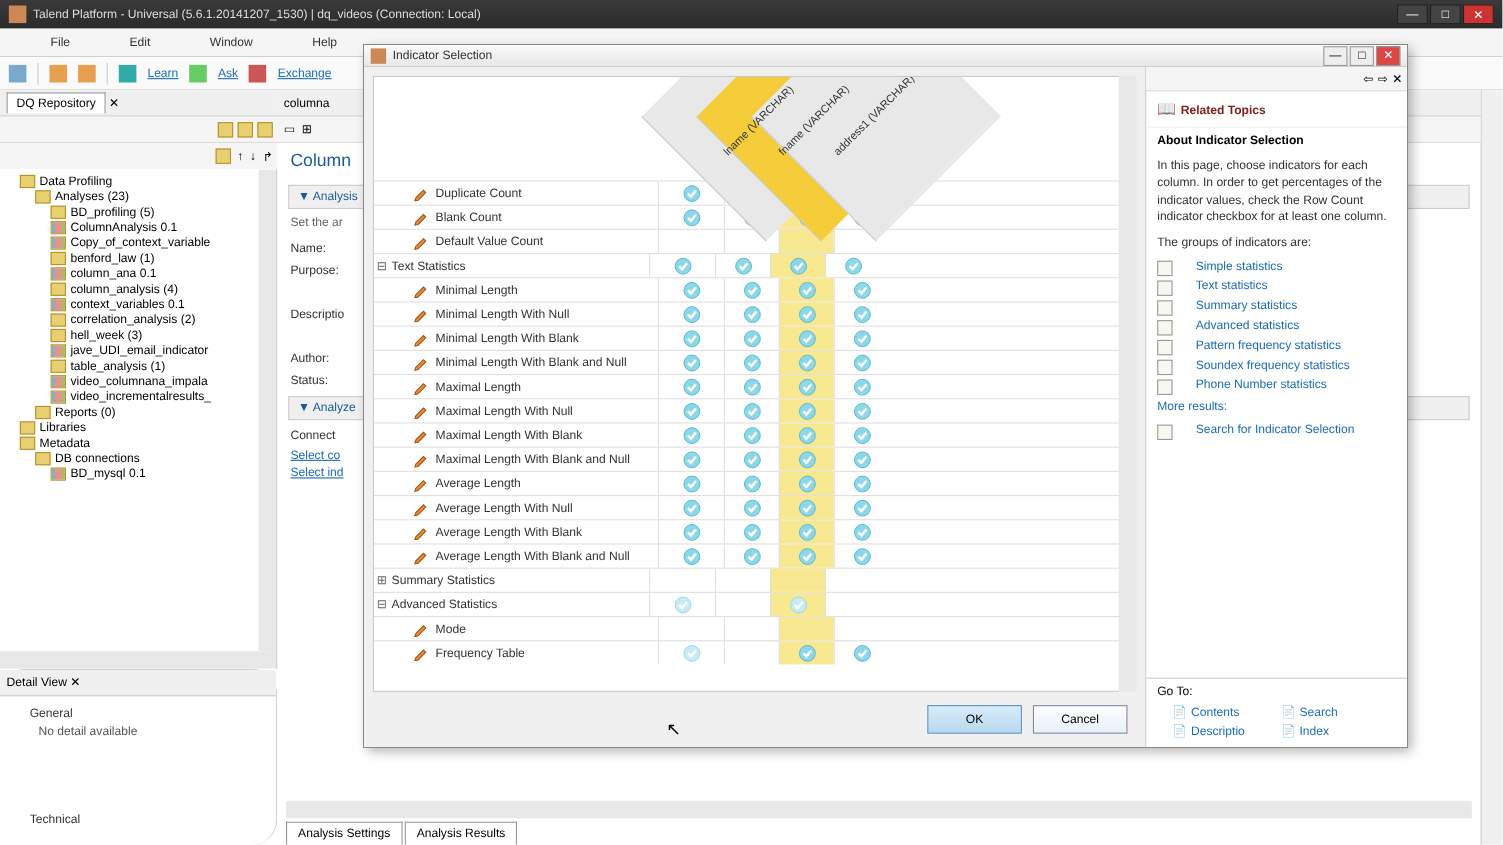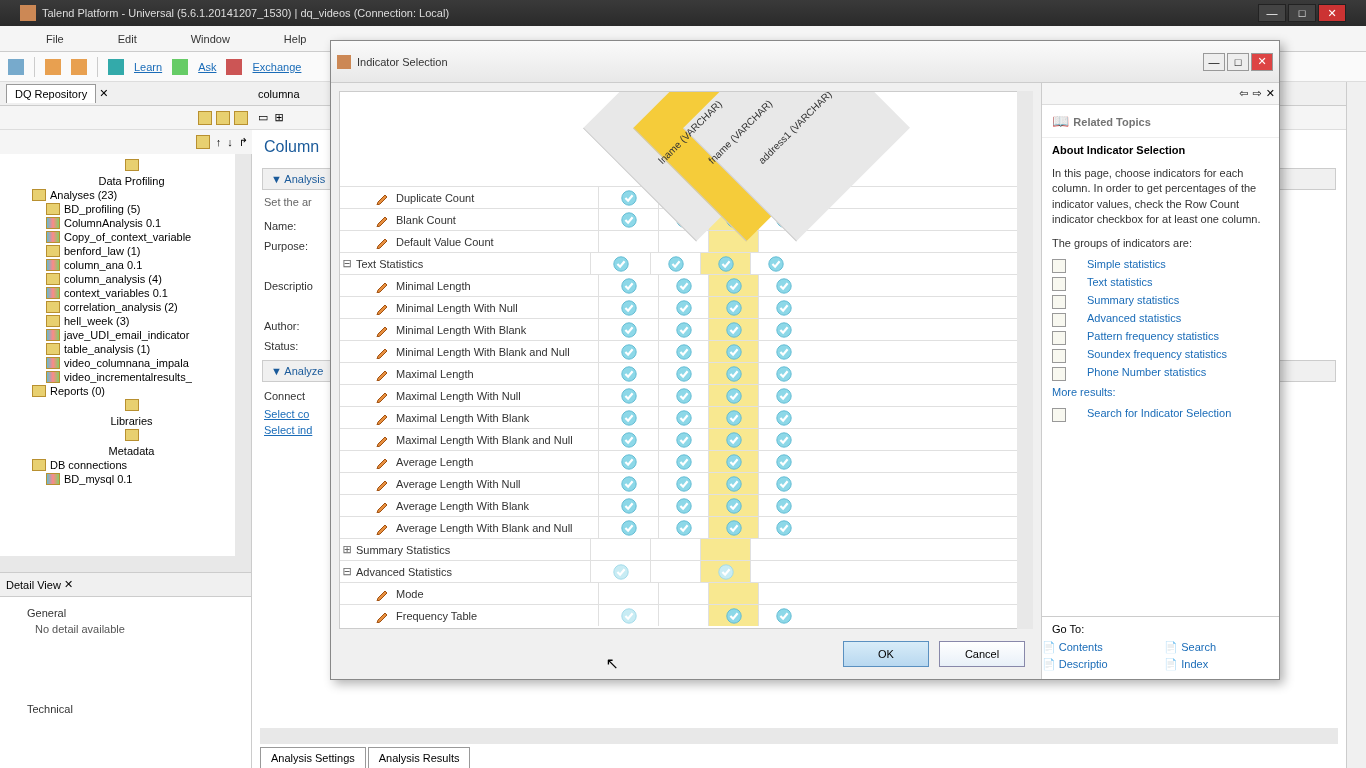--- a/index.html
+++ b/index.html
@@ -1,18 +1,18 @@
 <!DOCTYPE html>
 <html><head>
 <meta charset="utf-8">
 <style>
 * { box-sizing: border-box; margin: 0; padding: 0; font-family: Tahoma, sans-serif; font-size: 11px; }
 body { background: #fff; width: 1366px; height: 768px; overflow: hidden; position: relative; }
 
-.titlebar { height: 26px; background: linear-gradient(#3a3a3a, #2a2a2a); color: #fff; display: flex; align-items: center; padding: 0 20px; }
+.titlebar { height: 26px; background: linear-gradient(#3a3a3a, #2a2a2a); color: #fff; display: flex; align-items: center; padding: 0 8px; }
 .titlebar .icon { width: 16px; height: 16px; background: #c85; margin-right: 6px; }
 .titlebar .title { flex: 1; color: #ddd; }
 .titlebar .win-btns { display: flex; gap: 2px; }
 .titlebar .win-btn { width: 28px; height: 18px; background: #444; color: #fff; display: flex; align-items: center; justify-content: center; border: 1px solid #222; }
 .titlebar .win-btn.close { background: #c33; }
 
 .menubar { height: 26px; background: #f5f5f5; border-bottom: 1px solid #ccc; display: flex; align-items: center; padding: 0 6px; gap: 14px; }
 .menubar span { color: #333; margin-left: 40px; }
 
 .toolbar { height: 30px; background: #fafafa; border-bottom: 1px solid #ddd; display: flex; align-items: center; padding: 0 8px; gap: 10px; }
@@ -22,29 +22,29 @@
 
 .main-area { display: flex; height: calc(100% - 26px - 26px - 30px); }
 .left-pane { width: 252px; display: flex; flex-direction: column; }
 .repo-tab { height: 24px; background: #f0f0f0; border-bottom: 1px solid #ccc; display: flex; align-items: center; padding: 0 6px; }
 .repo-tab .active { background: #fff; border: 1px solid #999; border-bottom: none; padding: 3px 8px; }
 .repo-icons { height: 24px; background: #f5f5f5; display: flex; justify-content: flex-end; align-items: center; gap: 4px; padding: 0 4px; border-bottom: 1px solid #ddd; }
 .repo-icons2 { height: 24px; background: #f5f5f5; display: flex; justify-content: flex-end; align-items: center; gap: 6px; padding: 0 4px; }
 .mini-icon { width: 14px; height: 14px; background: #e8d070; border: 1px solid #b89030; }
 .tree { flex: 1; overflow: auto; padding: 4px; background: #fff; border-right: 1px solid #ccc; position: relative; }
 .tree-item { display: flex; align-items: center; gap: 4px; padding: 1px 2px; white-space: nowrap; }
-.tree-item.d1 { padding-left: 14px; flex-direction: column; }
+.tree-item.d1 { padding-left: 14px; }
 .tree-item.d2 { padding-left: 28px; }
 .tree-item.d3 { padding-left: 42px; }
 .tree-icon { width: 14px; height: 12px; background: #e8d070; border: 1px solid #b89030; }
 .tree-icon.chart { background: linear-gradient(90deg,#6bc,#f88,#8c6); }
 .tree .scroll-v { position: absolute; right: 0; top: 0; bottom: 16px; width: 16px; background: #e8e8e8; }
 .tree .scroll-h { position: absolute; left: 0; right: 0; bottom: 0; height: 16px; background: #e8e8e8; }
 
-.detail-pane { border-top: 1px solid #ccc; background: #fff; height: 196px; border-right: 1px solid #ccc; }
+.detail-pane { border-top: 1px solid #ccc; background: #fff; height: 160px; border-right: 1px solid #ccc; border-radius: 23px; }
 .detail-tab { height: 24px; background: #f0f0f0; border-bottom: 1px solid #ccc; display: flex; align-items: center; padding: 0 6px; }
 .detail-body { padding: 6px 10px; }
 .detail-body .sect { color: #333; margin: 4px 17px; }
 
 .center-pane { flex: 1; display: flex; flex-direction: column; position: relative; }
 .editor-tab { height: 24px; background: #f0f0f0; border-bottom: 1px solid #ccc; padding: 0 6px; display: flex; align-items: center; }
 .editor-toolbar { height: 24px; background: #f5f5f5; border-bottom: 1px solid #ddd; display: flex; align-items: center; padding: 0 6px; gap: 6px; }
 .column-title { font-size: 16px; color: #1a5a9a; padding: 8px 12px; }
 .section-hdr { background: #f0f0f0; border: 1px solid #ccc; padding: 4px 8px; margin: 4px 10px; color: #1a5a9a; }
 .section-sub { color: #666; padding: 2px 12px 8px; }
@@ -53,21 +53,21 @@
 .select-link { color: #1a6cb8; text-decoration: underline; padding: 2px 12px; }
 .scroll-h-center { height: 16px; background: #e8e8e8; position: absolute; bottom: 24px; left: 8px; right: 8px; }
 .bottom-tabs { position: absolute; bottom: 0; left: 8px; display: flex; gap: 2px; align-items: flex-end; }
 .bottom-tabs .bt { padding: 4px 10px; background: #fff; border: 1px solid #999; border-bottom: none; }
 .bottom-tabs .bt.active { background: #fff; }
 
 .right-pane { width: 20px; background: #f0f0f0; border-left: 1px solid #ccc; }
 
 
 .overlay { position: absolute; left: 330px; top: 40px; width: 950px; height: 640px; background: #fff; border: 1px solid #888; box-shadow: 4px 4px 10px rgba(0,0,0,0.3); display: flex; flex-direction: column; }
-.dlg-title { height: 42px; background: linear-gradient(#fafafa,#e8e8e8); border-bottom: 1px solid #ccc; display: flex; align-items: center; padding: 0 6px; }
+.dlg-title { height: 20px; background: linear-gradient(#fafafa,#e8e8e8); border-bottom: 1px solid #ccc; display: flex; align-items: center; padding: 0 6px; }
 .dlg-title .t { flex: 1; font-weight: normal; color: #333; }
 .dlg-title .wb { width: 22px; height: 18px; border: 1px solid #999; background: #eee; margin-left: 2px; display: flex; align-items: center; justify-content: center; }
 .dlg-title .wb.close { background: #d44; color: #fff; }
 .dlg-body { flex: 1; display: flex; overflow: hidden; }
 
 .grid-area { flex: 1; position: relative; background: #f0f0f0; padding: 8px; }
 .grid-container { position: absolute; left: 8px; top: 8px; right: 22px; bottom: 50px; background: #fff; border: 1px solid #ccc; overflow: hidden; }
 .grid-scroll-v { position: absolute; right: 8px; top: 8px; width: 16px; bottom: 50px; background: #e8e8e8; }
 .col-headers { position: absolute; left: 262px; top: -4px; height: 100px; display: flex; }
 .col-hdr { width: 50px; height: 100px; position: relative; }
@@ -88,27 +88,27 @@
 .check { width: 18px; height: 18px; }
 .check svg { width:18px; height:18px; }
 
 .dlg-btns { position: absolute; right: 16px; bottom: 12px; display: flex; gap: 10px; }
 .dlg-btn { width: 86px; height: 26px; border: 1px solid #88a; background: linear-gradient(#fff,#e8f0f8); display: flex; align-items: center; justify-content: center; }
 .dlg-btn.ok { background: linear-gradient(#d8ecf8,#b8d8f0); border-color: #5a90c0; }
 .cursor { position: absolute; right: 422px; bottom: 6px; font-size: 16px; z-index: 100; }
 
 .help-pane { width: 238px; border-left: 1px solid #ccc; background: #fff; display: flex; flex-direction: column; }
 .help-tb { height: 22px; background: #f5f5f5; border-bottom: 1px solid #ddd; display: flex; justify-content: flex-end; align-items: center; gap: 4px; padding: 0 4px; }
-.help-title { font-size: 14px; font-weight: bold; color: #737373; padding: 8px 10px; border-bottom: 1px solid #eee; }
+.help-title { font-size: 14px; font-weight: bold; color: #7f1d1d; padding: 8px 10px; border-bottom: 1px solid #eee; }
 .help-sub { font-weight: bold; padding: 6px 10px; }
 .help-txt { padding: 4px 10px; color: #333; line-height: 1.4; }
 .help-link { color: #1a6cb8; padding: 3px 10px 3px 45px; position: relative; }
 .help-link::before { content:''; position:absolute; left:10px; top:4px; width:12px; height:12px; border:1px solid #999; background:#f8f8f0; }
 .help-goto { border-top: 1px solid #ccc; padding: 6px 10px; }
-.help-goto-grid { display: grid; grid-template-columns: 1fr 1fr; gap: 4px 8px; padding: 0 0; }
+.help-goto-grid { display: grid; grid-template-columns: 1fr 1fr; gap: 4px 8px; padding: 0 24px; }
 .help-goto-item { color: #1a6cb8; }
 </style>
 </head>
 <body>
 
 <div class="titlebar">
   <div class="icon"></div>
   <div class="title">Talend Platform - Universal  (5.6.1.20141207_1530) | dq_videos (Connection: Local)</div>
   <div class="win-btns">
     <div class="win-btn">—</div>

